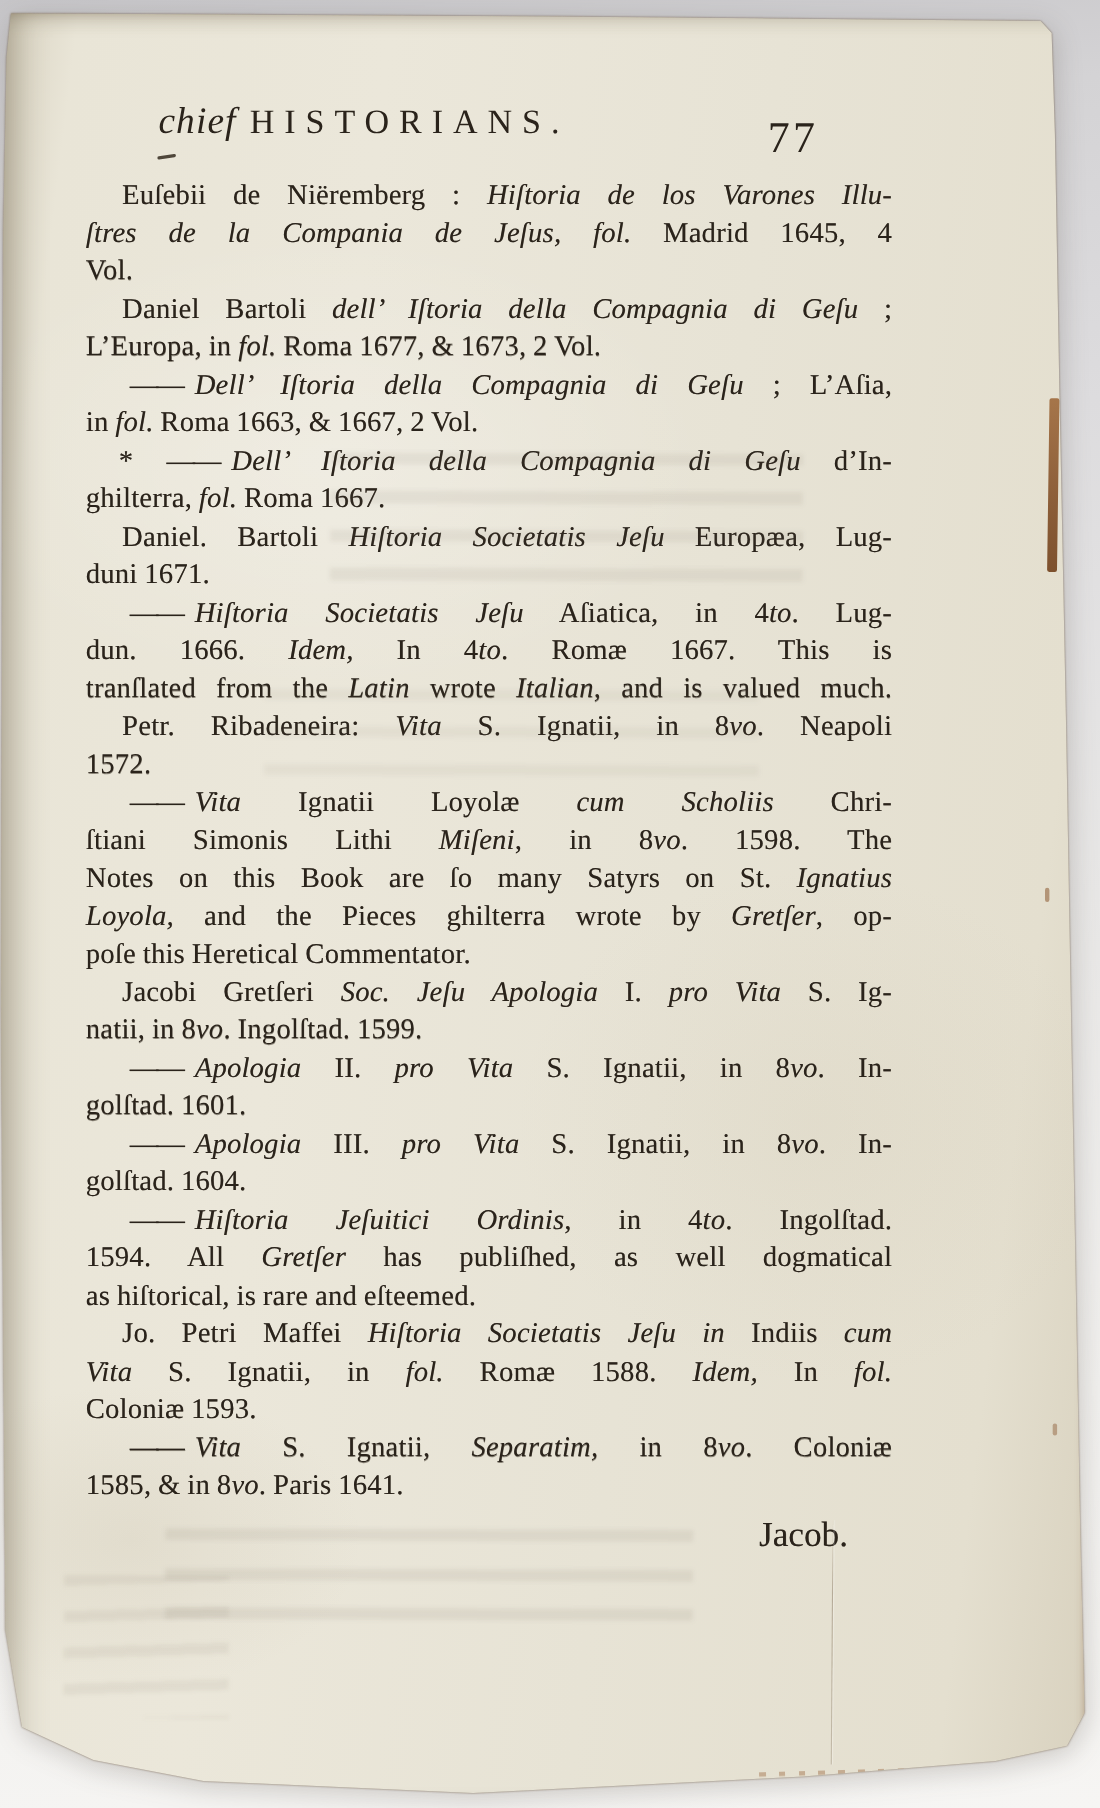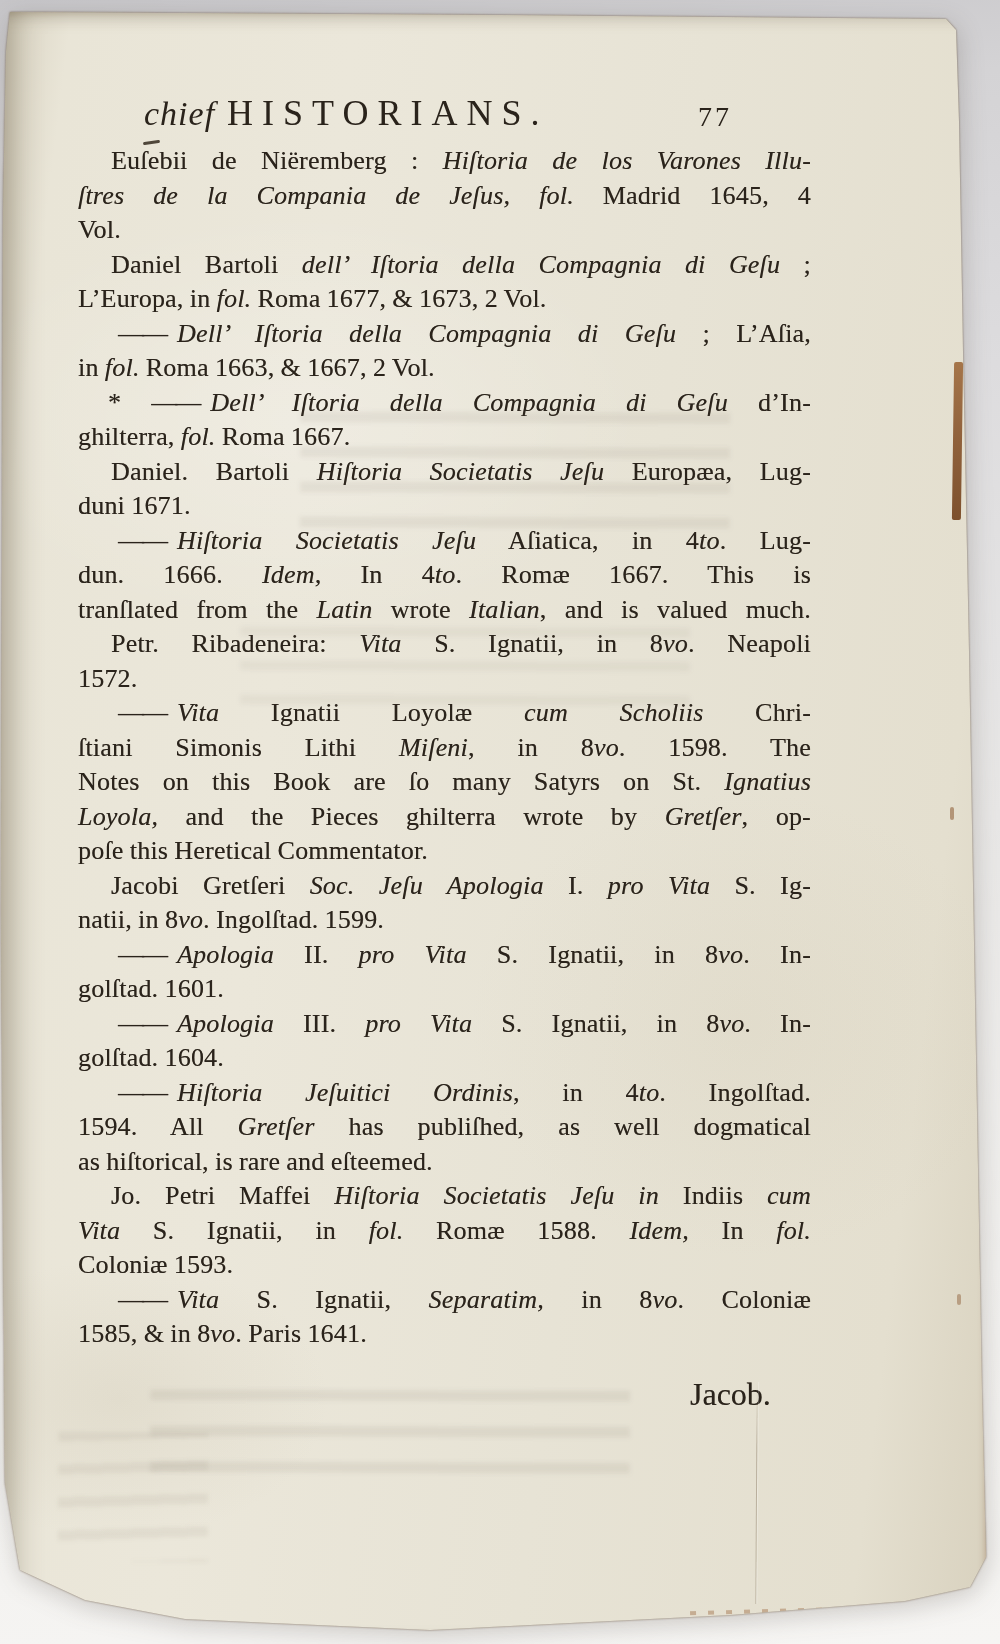--- a/index.html
+++ b/index.html
@@ -27,25 +27,25 @@
       inset 0 -10px 14px -9px rgba(120,85,50,.38);
     clip-path: polygon(
       10px 0px, 500px 3px, 946px 7px, 956px 18px, 959px 110px, 963px 340px,
       969px 640px, 975px 990px, 982px 1380px, 986px 1545px, 970px 1575px,
       905px 1589px, 730px 1603px, 430px 1618px, 185px 1607px, 85px 1588px,
       20px 1558px, 5px 1470px, 1px 900px, 3px 200px, 6px 40px
     );
   }
   .header{position:absolute;left:78px;top:80px;width:733px;height:58px;}
   .chief{font-style:italic;font-size:34px;letter-spacing:1px;margin-left:66px;}
-  .title{font-size:36px;letter-spacing:9px;margin-left:12px;}
-  .pageno{position:absolute;left:620px;top:9px;font-size:28px;letter-spacing:3px;}
+  .title{font-size:31px;letter-spacing:9px;margin-left:12px;}
+  .pageno{position:absolute;left:620px;top:9px;font-size:40px;letter-spacing:3px;}
 
   .text-block{
-    position:absolute;left:78px;top:132px;width:733px;
+    position:absolute;left:78px;top:148px;width:733px;
     font-size:26px;letter-spacing:.2px;word-spacing:-.5px;
     text-shadow:.2px .2px .4px rgba(43,35,24,.5);
   }
   .line{line-height:34.5px;height:34.5px;text-align:justify;text-align-last:left;}
   .line .it{font-style:italic;}
   .line .dg{letter-spacing:-2px;margin-right:11px;}
   .ind{padding-left:33px;}
   .dash{padding-left:40px;}
   .star{padding-left:30px;}
   .just{text-align-last:justify;}

